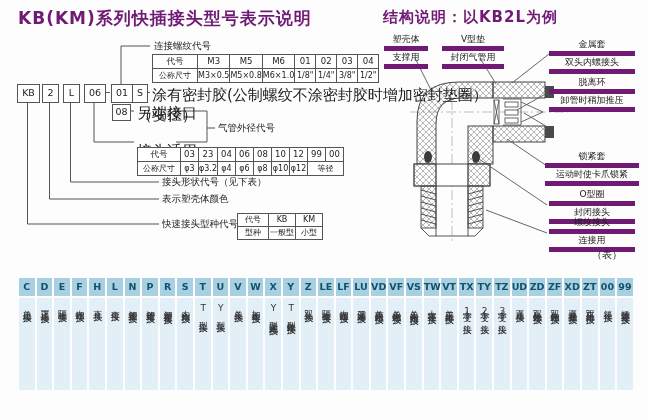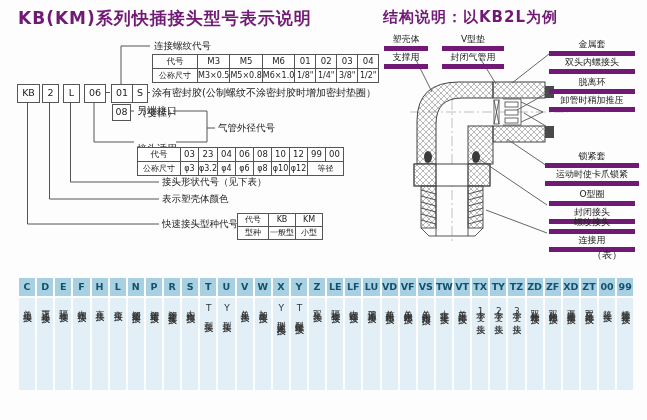--- a/index.html
+++ b/index.html
@@ -1,21 +1,21 @@
 <!DOCTYPE html>
 <html><head>
 <meta charset="utf-8">
 <style>
   html,body{margin:0;padding:0;background:#fff;}
   #page{position:relative;width:647px;height:420px;background:#fdfdfd;overflow:hidden;
         font-family:"DejaVu Sans",sans-serif;color:#222;}
   .abs{position:absolute;white-space:nowrap;}
   .title{font-weight:bold;color:#701a75;letter-spacing:1px;}
   .lbl{position:absolute;font-size:9.5px;color:#222;white-space:nowrap;line-height:1.05;text-align:center;}
-  .sm{font-size:10px;}
+  .sm{font-size:15px;}
   .box{position:absolute;border:1px solid #555;background:#fff;text-align:center;
        font-size:9.5px;line-height:15px;color:#222;}
   table.dt{position:absolute;border-collapse:collapse;background:#fff;}
   table.dt td{border:1px solid #555;text-align:center;font-size:8px;color:#222;
               padding:0;height:13px;line-height:13px;overflow:hidden;}
   table.dt td.hd{font-size:8.5px;}
   svg#overlay{position:absolute;left:0;top:0;pointer-events:none;}
   
   .callout{position:absolute;text-align:center;font-size:9px;color:#222;line-height:1;}
   .callout .co-name,.callout .co-desc{border-bottom:5px solid #701a75;padding:2px 0 2px 0;
@@ -398,20 +398,26 @@
           <span>十字变2接头</span>
         </div>
       </div>
       <div class="bt-col">
         <div class="bt-head">TZ</div>
         <div class="bt-body">
           <span>十字变3接头</span>
         </div>
       </div>
       <div class="bt-col">
+        <div class="bt-head">UD</div>
+        <div class="bt-body">
+          <span>五通接头</span>
+        </div>
+      </div>
+      <div class="bt-col">
         <div class="bt-head">ZD</div>
         <div class="bt-body">
           <span>双头外螺接头</span>
         </div>
       </div>
       <div class="bt-col">
         <div class="bt-head">ZF</div>
         <div class="bt-body">
           <span>双头内螺接头</span>
         </div>

